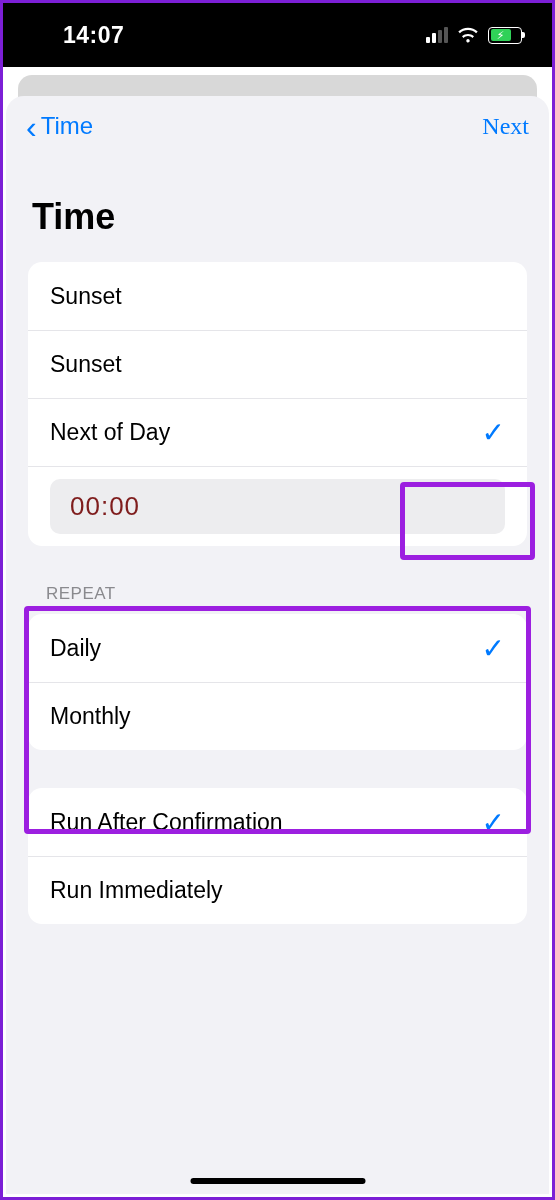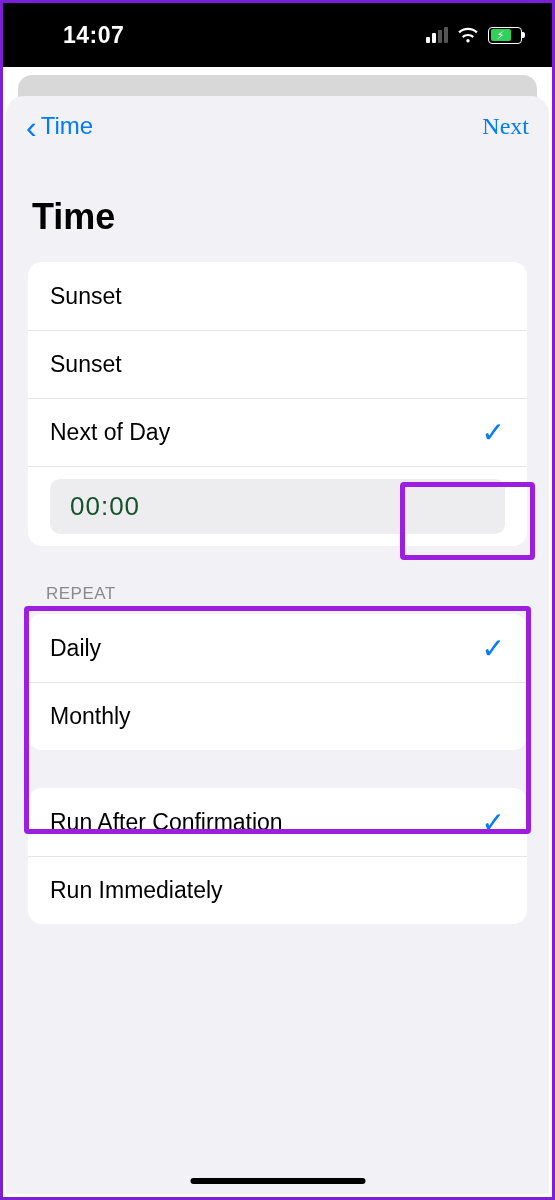--- a/index.html
+++ b/index.html
@@ -165,21 +165,21 @@
   .time-row {
     justify-content: flex-end;
     border-top: 1px solid #e5e5e9;
     padding: 12px 22px;
   }
   .time-pill {
     background: #ededef;
     border-radius: 10px;
     padding: 12px 20px;
     font-size: 26px;
-    color: #14532d;
+    color: #7f1d1d;
     letter-spacing: 1px;
   }
 
   .hl {
     border: 5px solid #9c1fe0;
     border-radius: 4px;
   }
   .hl-time {
     position: absolute;
     top: 386px;

